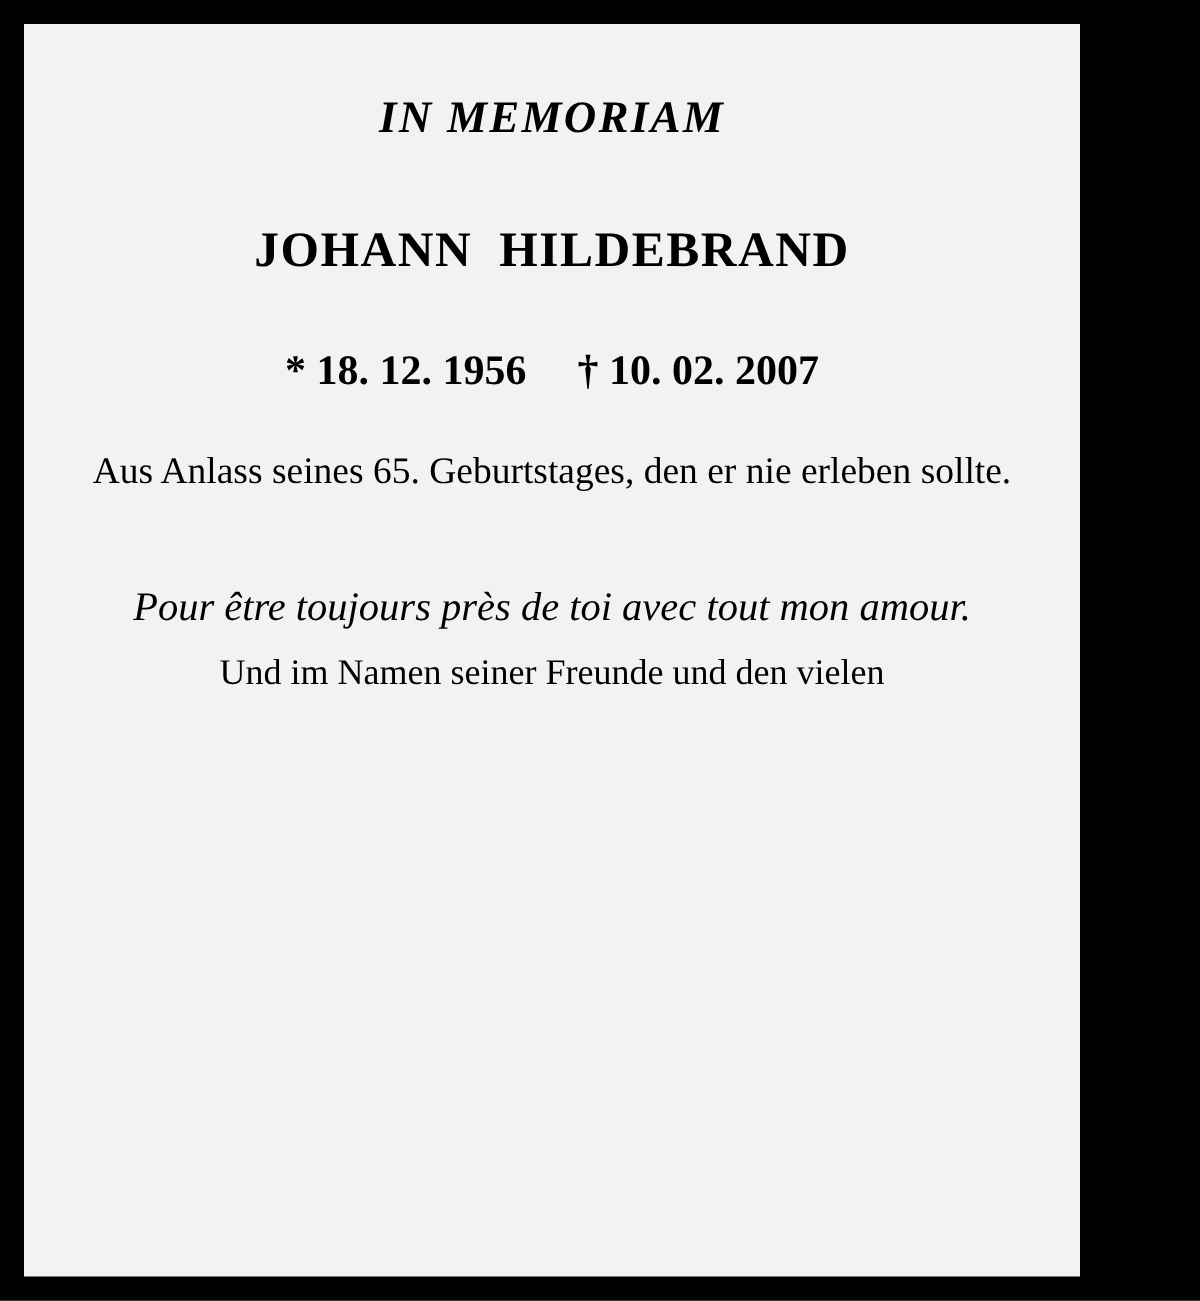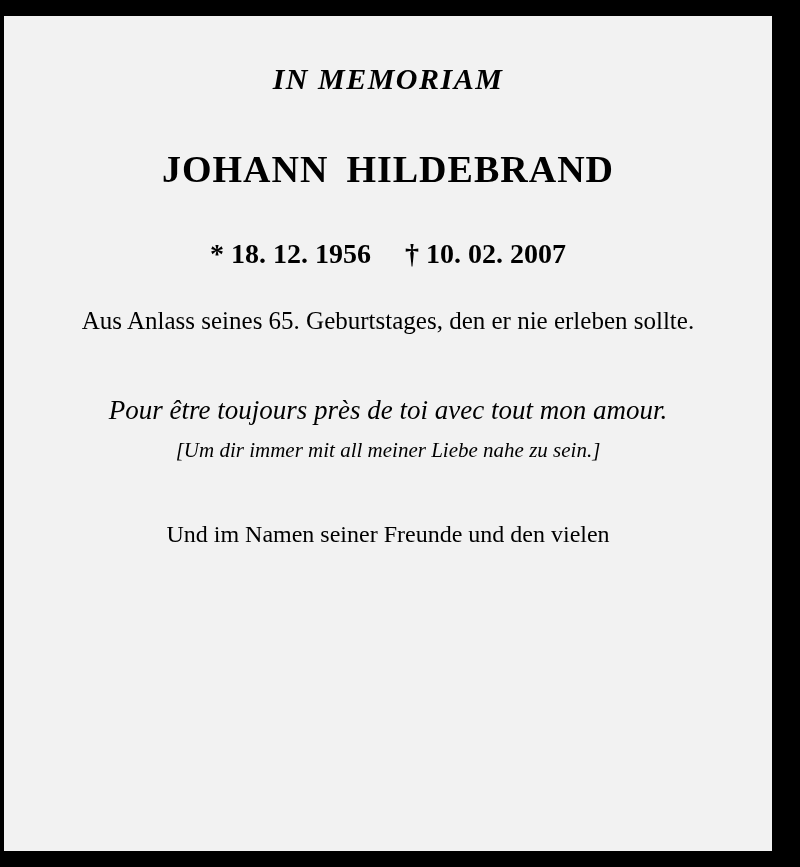--- a/index.html
+++ b/index.html
@@ -8,23 +8,23 @@
     background: #000000;
   }
   body {
     width: 800px;
     height: 867px;
     overflow: hidden;
     font-family: "Liberation Serif", serif;
   }
   .obituary-frame {
     position: absolute;
-    left: 4px;
+    left: 16px;
     top: 16px;
-    width: 768px;
+    width: 704px;
     height: 835px;
     background: #f2f2f2;
     box-sizing: border-box;
     text-decoration: underline;
   }
   .inner {
     position: absolute;
     left: 0;
     top: 0;
     width: 100%;
@@ -37,21 +37,21 @@
   .memoriam {
     font-style: italic;
     font-weight: bold;
     font-size: 30px;
     letter-spacing: 1.5px;
     margin: 0 0 54px 0;
     line-height: 1.1;
   }
   .name {
     font-weight: bold;
-    font-size: 38px;
+    font-size: 33px;
     letter-spacing: 1px;
     margin: 0 0 48px 0;
     line-height: 1.1;
     white-space: nowrap;
   }
   .name .gap { display: inline-block; width: 18px; }
   .dates {
     font-weight: bold;
     font-size: 28px;
     margin: 0 0 36px 0;
@@ -113,21 +113,20 @@
 
     <div class="dates">
       <span>* 18. 12. 1956</span><span class="sep"></span><span>† 10. 02. 2007</span>
     </div>
 
 
 
     <div class="occasion">Aus Anlass seines 65. Geburtstages, den er nie erleben sollte.</div>
 
     <div class="quote-fr">Pour être toujours près de toi avec tout mon amour.</div>
-    <div class="quote-de">[Um dir immer mit all meiner Liebe nahe zu sein.]</div>
 
 
     <div class="closing">
       <div>Und im Namen seiner Freunde und den vielen</div>
     </div>
 
   </div>
 </div>
 
 </body></html>

